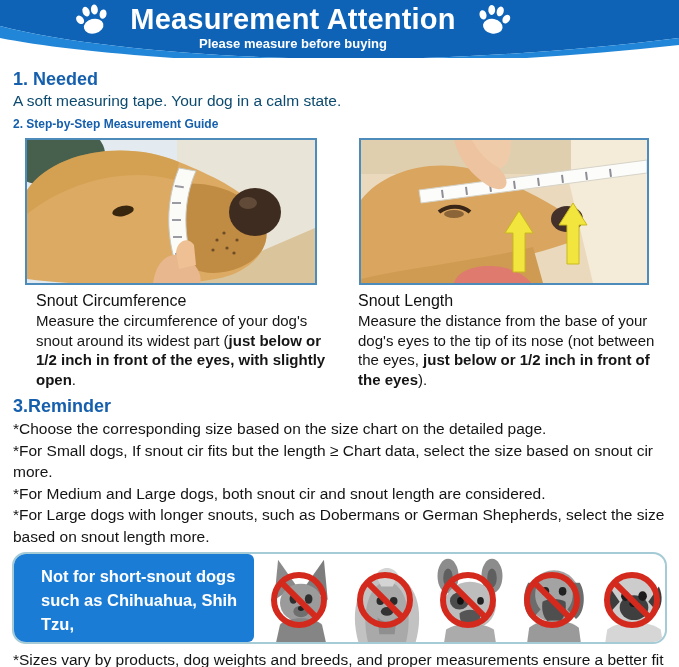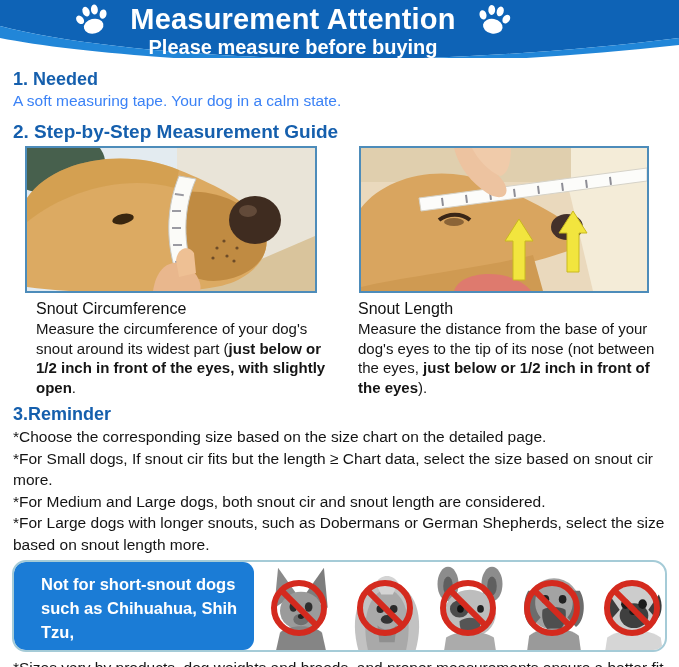--- a/index.html
+++ b/index.html
@@ -8,29 +8,29 @@
     font-family:"Liberation Sans", sans-serif;
     background:#ffffff; color:#151515;
     position:relative; overflow:hidden;
   }
   
   .header { position:relative; height:58px; width:586px; }
   .header-swoosh { position:absolute; left:0; top:0; width:679px; height:58px; }
   .header-content { position:relative; z-index:2; text-align:center; }
   .title-row { display:flex; align-items:center; justify-content:center; gap:20px; padding-top:3px; }
   .header-title { color:#fff; font-size:29px; font-weight:bold; letter-spacing:.2px; }
-  .header-sub { color:#fff; font-size:20px; font-weight:bold; margin-top:0px; }
+  .header-sub { color:#fff; font-size:13px; font-weight:bold; margin-top:0px; }
   .paw { width:36px; height:31px; }
   .paw.left { transform:rotate(-14deg); }
   .paw.right { transform:rotate(10deg); }
   
   .content { padding:0 13px; }
   .sec-heading { color:#155fad; font-weight:bold; font-size:18px; line-height:22px; margin-top:10px; }
-  .sec-heading.guide { font-size:19px; margin-top:10px; }
-  .plain { font-size:15.5px; line-height:20px; color:#3b82f6; margin-top:1px; }
+  .sec-heading.guide { font-size:12px; margin-top:2px; }
+  .plain { font-size:15.5px; line-height:20px; color:#0c4a6e; margin-top:1px; }
   
   .photo-row { display:flex; margin-top:3px; }
   .photo-frame { border:2px solid #4d8cba; background:#e8eef2; }
   .photo-frame.left { margin-left:12px; width:292px; height:147px; }
   .photo-frame.right { margin-left:42px; width:290px; height:147px; }
   .photo-frame svg { display:block; width:100%; height:100%; }
   
   .caption-row { display:flex; margin-top:5px; }
   .caption { font-size:15px; line-height:19.5px; }
   .caption .cap-title { font-weight:normal; font-size:16px; line-height:21px; color:#111; }
@@ -40,21 +40,21 @@
   
   .reminder-items p { font-size:15.5px; line-height:21.5px; color:#141414; }
   .sec-heading.reminder { margin-top:6px; margin-bottom:1px; }
   
   .banner {
     position:relative; margin:5px 12px 0 12px; height:92px;
     border:2px solid #a5cbd7; border-radius:14px; background:#ffffff; overflow:hidden;
   }
   .banner-blue {
     position:absolute; left:0; top:0; bottom:0; width:240px;
-    background:#1b7cd6; border-radius:11px;
+    background:#1b7cd6; border-radius:6px;
     color:#fff; font-weight:bold; font-size:16.5px; line-height:24px;
     padding:10px 0 0 27px;
   }
   .dog-fig { position:absolute; bottom:0; width:78px; height:86px; }
   .dog-fig svg { position:absolute; bottom:0; left:0; width:78px; height:86px; }
   .ban {
     position:absolute; left:9px; top:16px; width:56px; height:56px;
     border:6px solid #d42a1e; border-radius:50%; z-index:3;
   }
   .ban .ban-line {

